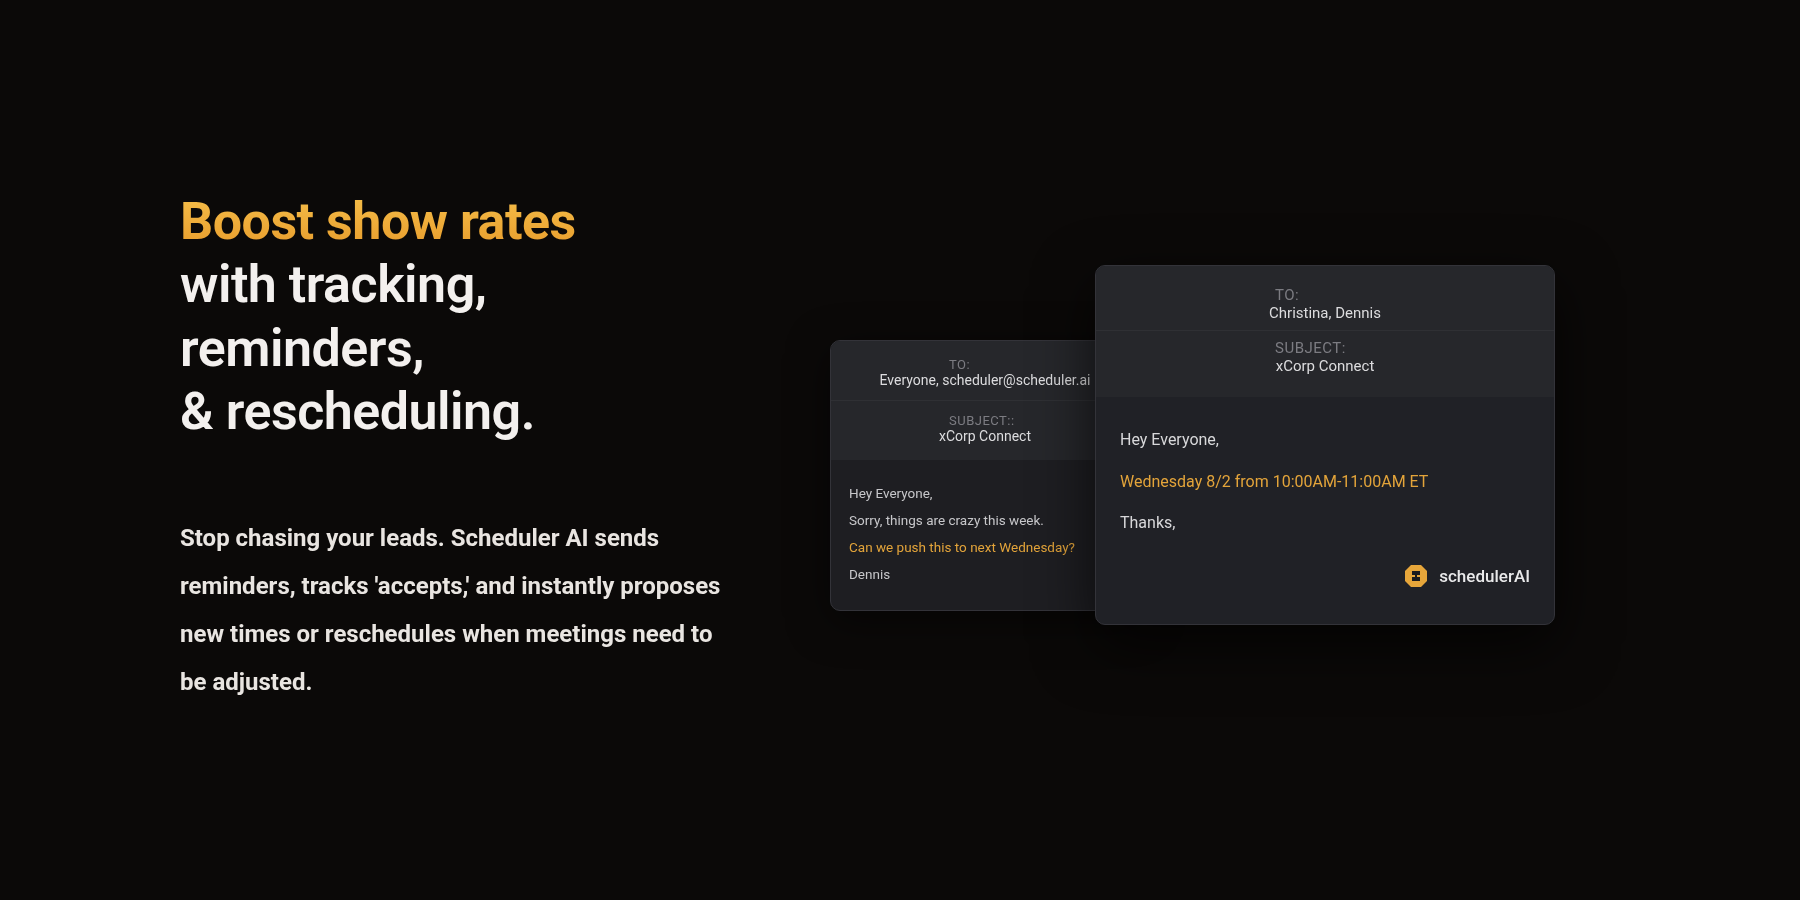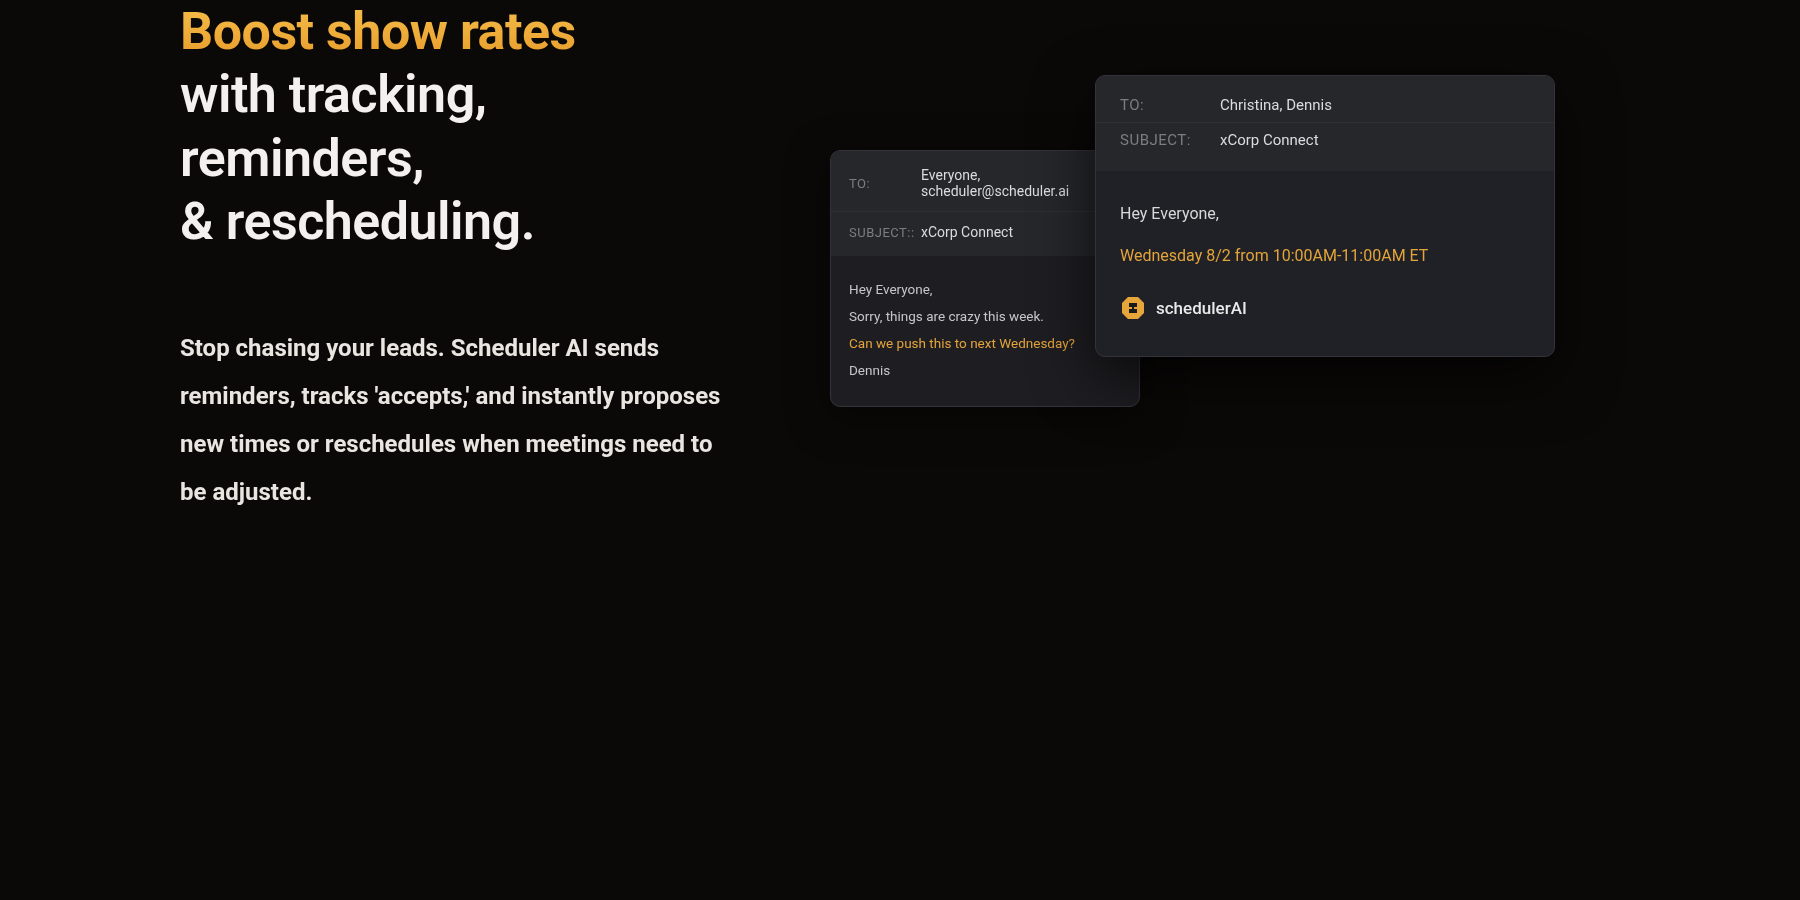--- a/index.html
+++ b/index.html
@@ -9,20 +9,21 @@
     background: #0b0908;
     font-family: -apple-system, BlinkMacSystemFont, "Segoe UI", Roboto, sans-serif;
     overflow: hidden;
     position: relative;
   }
   .container {
     display: flex;
     width: 100%;
     height: 100%;
     padding-left: 180px;
+    padding-top: 190px;
   }
   .left {
     width: 560px;
     color: #fff;
   }
   .headline {
     font-size: 52px;
     font-weight: 700;
     line-height: 1.22;
     letter-spacing: -0.5px;
@@ -69,20 +70,21 @@
     background: #202126;
   }
   .card-header {
     background: #26272b;
     padding: 4px 0;
   }
   .row {
     display: flex;
     align-items: center;
     padding: 12px 18px;
+    flex-direction: column;
   }
   .label {
     color: #7c7c82;
     font-size: 13px;
     text-transform: uppercase;
     letter-spacing: 0.5px;
     min-width: 72px;
   }
   .card-front .label { min-width: 100px; font-size: 15px; }
   .value {
@@ -102,20 +104,21 @@
     color: #d8d8da;
   }
   .hl {
     color: #e3a43a;
   }
   .logo-row {
     display: flex;
     align-items: center;
     gap: 10px;
     margin-top: 10px;
+    justify-content: flex-end;
   }
   .logo-mark {
     width: 26px;
     height: 26px;
     position: relative;
   }
   .logo-text {
     color: #e9e9ea;
     font-size: 17px;
     font-weight: 500;
@@ -170,20 +173,21 @@
         </div>
         <div class="divider"></div>
         <div class="row">
           <span class="label">SUBJECT:</span>
           <span class="value">xCorp Connect</span>
         </div>
       </div>
       <div class="card-body">
         <div>Hey Everyone,</div>
         <div class="hl">Wednesday 8/2 from 10:00AM-11:00AM ET</div>
+        <div>Thanks,</div>
         <div class="logo-row">
           <span class="logo-mark">
             <svg viewBox="0 0 26 26" width="26" height="26">
               <polygon points="8,2 18,2 24,8 24,18 18,24 8,24 2,18 2,8" fill="#e7a63a"></polygon>
               <path d="M9 8 L17 8 L17 12 L12 12 L12 14 L17 14 L17 18 L9 18 L9 14 L14 14 L14 12 L9 12 Z" fill="#1b1b1e"></path>
             </svg>
           </span>
           <span class="logo-text">schedulerAI</span>
         </div>
       </div>

